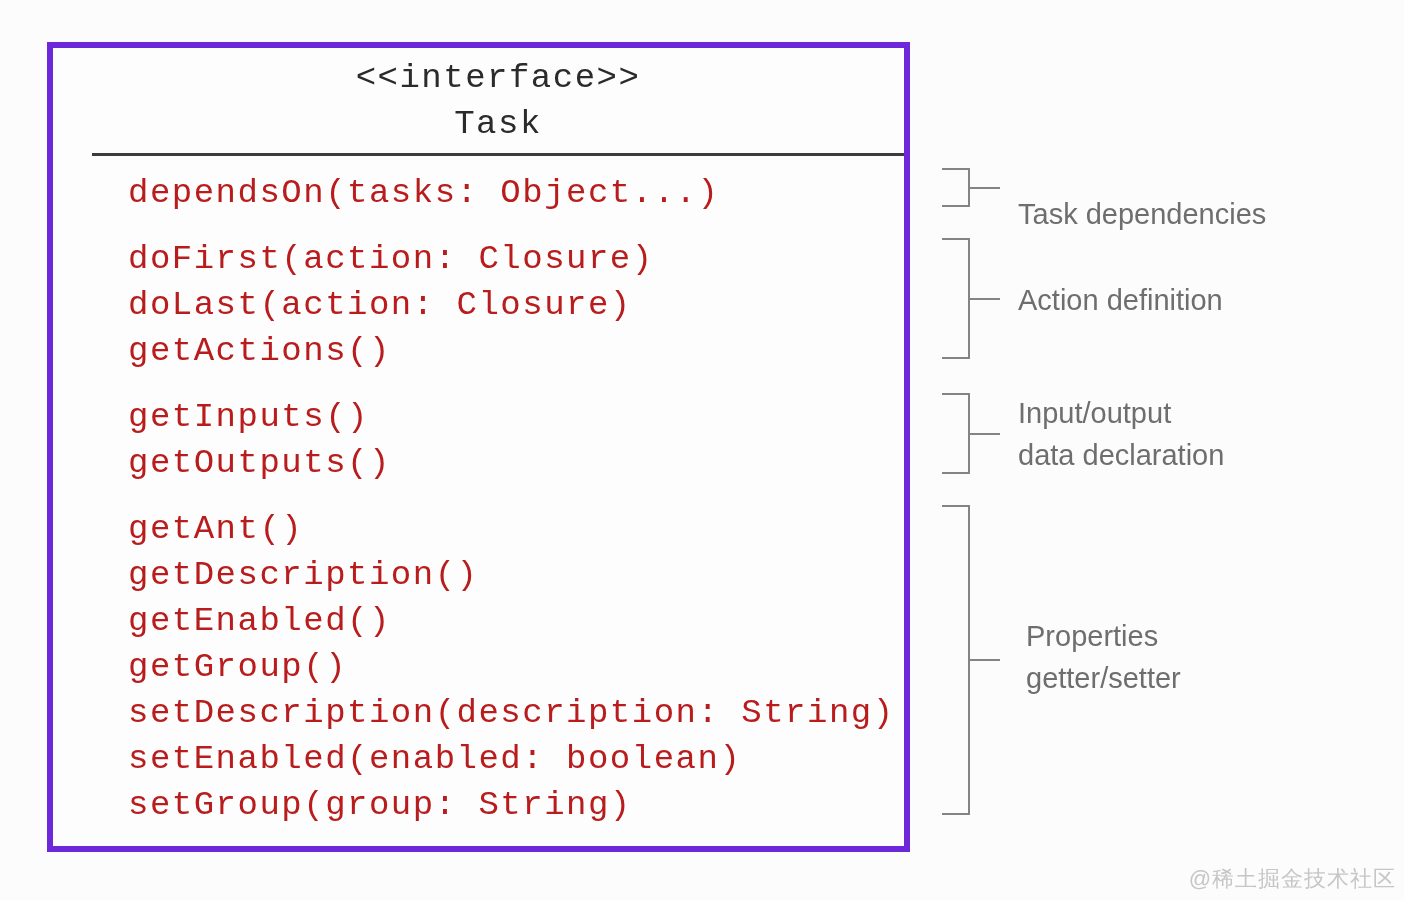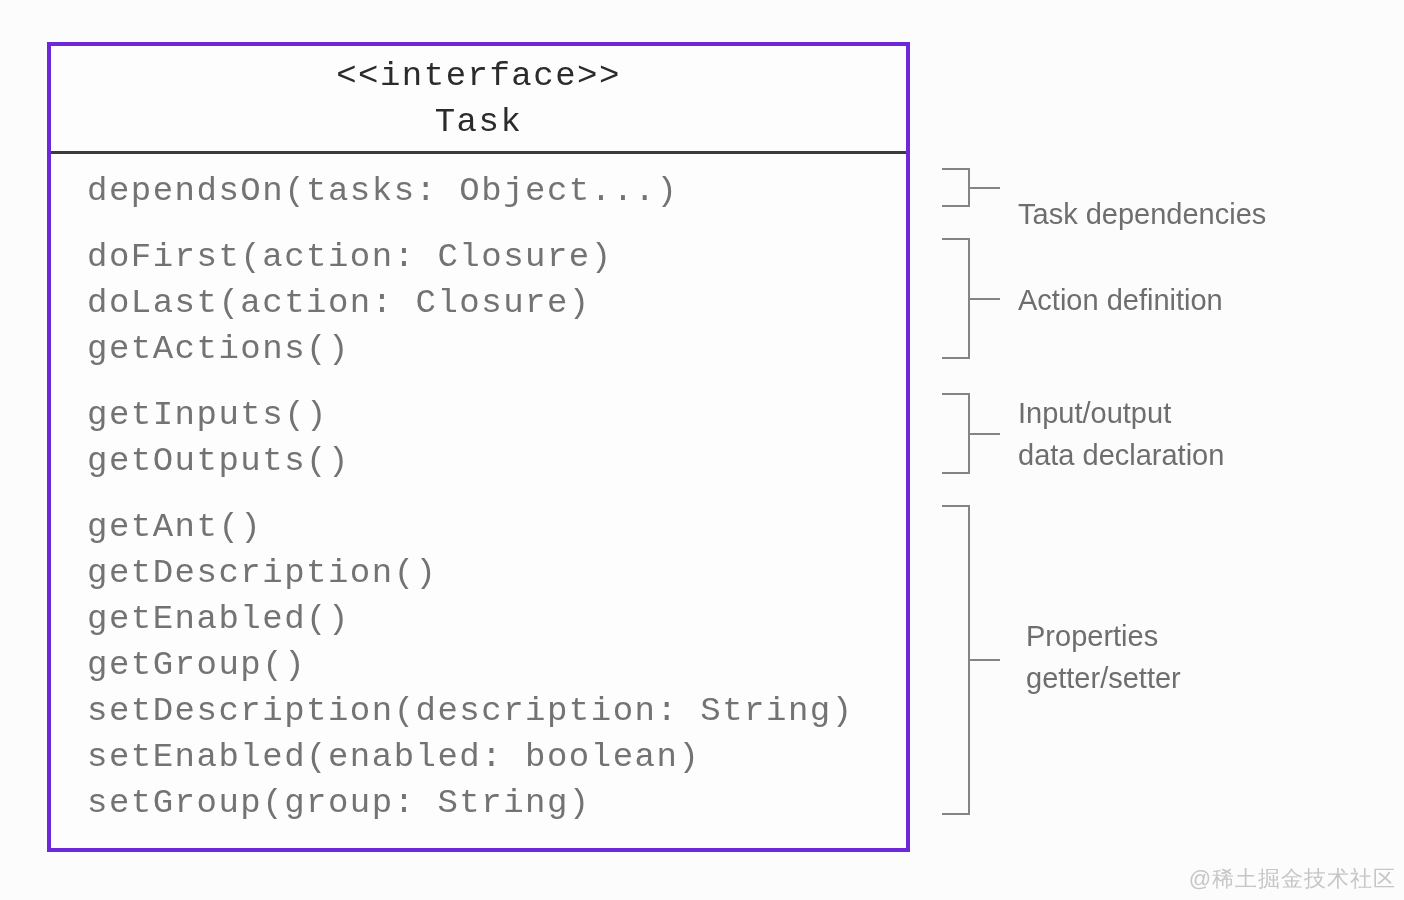--- a/index.html
+++ b/index.html
@@ -16,23 +16,24 @@
     overflow: hidden;
   }
 
   
   .uml-box {
     position: absolute;
     left: 47px;
     top: 42px;
     width: 863px;
     height: 810px;
-    border: 4px solid #6d28d9;
+    border: 6px solid #6d28d9;
     box-sizing: border-box;
     background: #fdfdfd;
+    padding-left: 39px;
   }
   .uml-header {
     height: 105px;
     border-bottom: 3px solid #3c3c3c;
     display: flex;
     flex-direction: column;
     justify-content: center;
     align-items: center;
   }
   .uml-header .stereotype,
@@ -48,21 +49,21 @@
     padding: 14px 0 0 36px;
   }
   .method-group + .method-group {
     margin-top: 20px;
   }
   .method {
     font-family: "Liberation Mono", "DejaVu Sans Mono", monospace;
     font-size: 34px;
     letter-spacing: 1.5px;
     line-height: 46px;
-    color: #737373;
+    color: #b91c1c;
     white-space: pre;
   }
 
   
   .bracket {
     position: absolute;
     width: 28px;
     border: 2px solid #848484;
     border-left: none;
     box-sizing: border-box;

